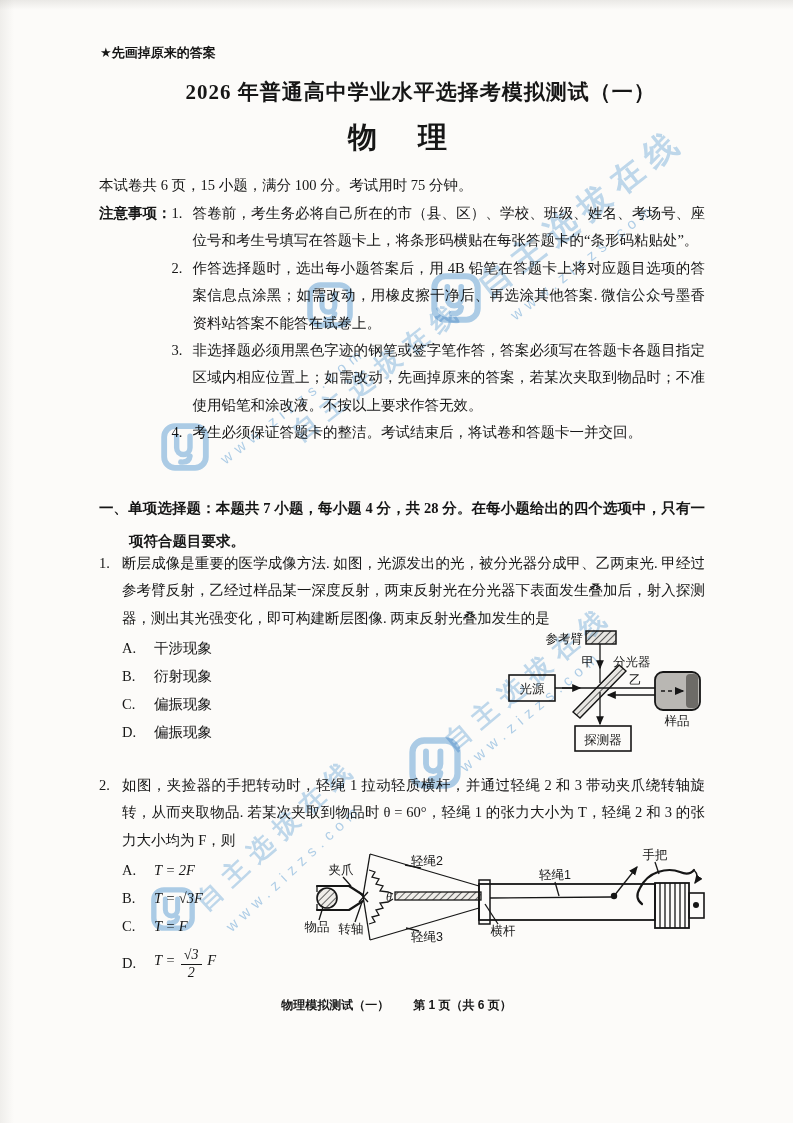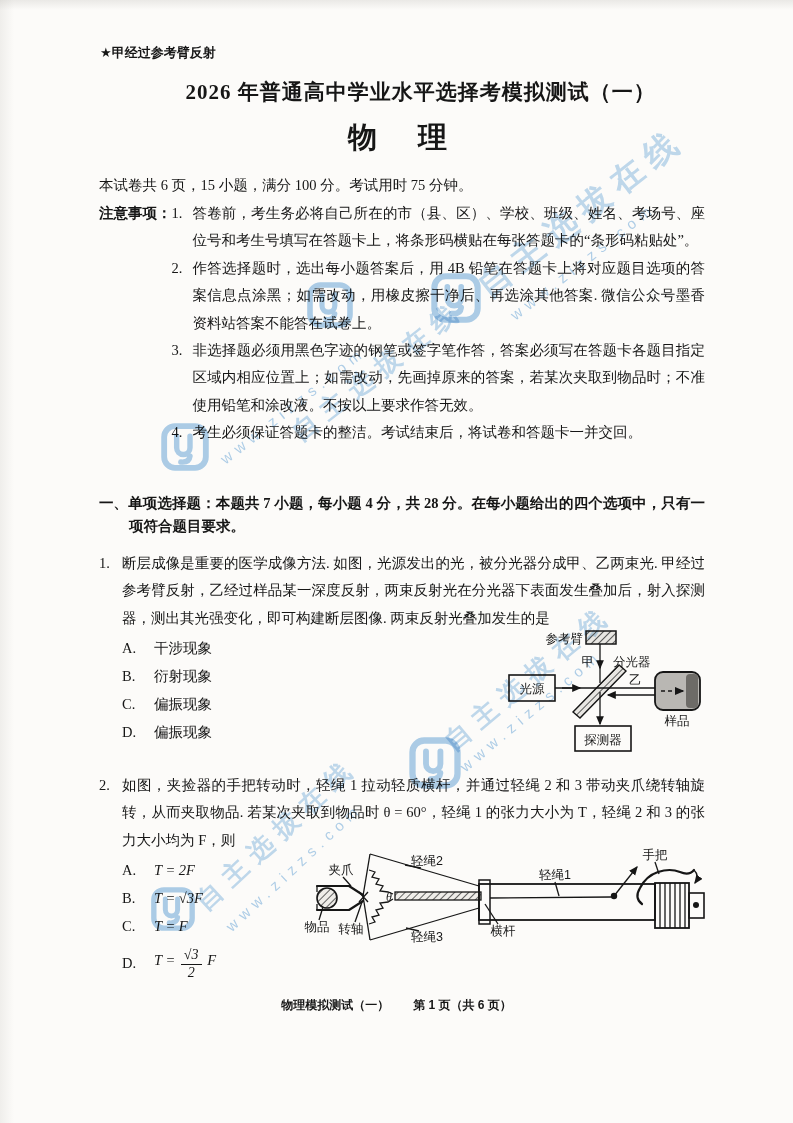--- a/index.html
+++ b/index.html
@@ -23,21 +23,21 @@
   .content{position:absolute;left:99px;top:172px;width:606px;
     font-size:14.5px;line-height:27.4px;}
   .exam-info{position:absolute;top:0;left:0;right:0;}
   .notices{position:absolute;top:28px;left:0;right:0;display:flex;}
   .notice-label{font-weight:700;white-space:nowrap;flex:none;}
   .notice-list{flex:1;}
   .notice-item{display:flex;}
   .notice-num{width:21px;flex:none;}
   .notice-text{flex:1;text-align:justify;}
   .section-head{position:absolute;top:320px;left:0;right:0;font-weight:700;
-    line-height:23px;padding-left:30px;text-indent:-30px;text-align:justify;}
+    line-height:33px;padding-left:30px;text-indent:-30px;text-align:justify;}
   .question{position:absolute;left:0;right:0;display:flex;}
   .q1{top:378px;}
   .q2{top:600px;}
   .q-num{width:23px;flex:none;}
   .q-body{flex:1;position:relative;}
   .stem{text-align:justify;}
   .options{margin-top:2px;}
   .opt{display:flex;align-items:center;height:28.2px;}
   .opt-letter{width:32px;flex:none;}
   .opt-text{font-style:italic;font-family:"Liberation Serif","DejaVu Serif",serif;}
@@ -65,21 +65,21 @@
   .rot43{transform:rotate(-43deg);}
   .wm-logo{opacity:.5;}
   .wm-sm{font-size:26px;}
 </style>
 </head>
 <body>
 
 <div class="page">
   <div class="edge-shade"></div>
 
-  <div class="security">★甲经过参考臂反射</div>
+  <div class="security">★先画掉原来的答案</div>
   <div class="title">2026 年普通高中学业水平选择考模拟测试（一）</div>
   <div class="subject">物　理</div>
 
   <div class="content">
 
     <div class="exam-info">本试卷共 6 页，15 小题，满分 100 分。考试用时 75 分钟。</div>
 
     <div class="notices">
       <div class="notice-label">注意事项：</div>
       <div class="notice-list">

